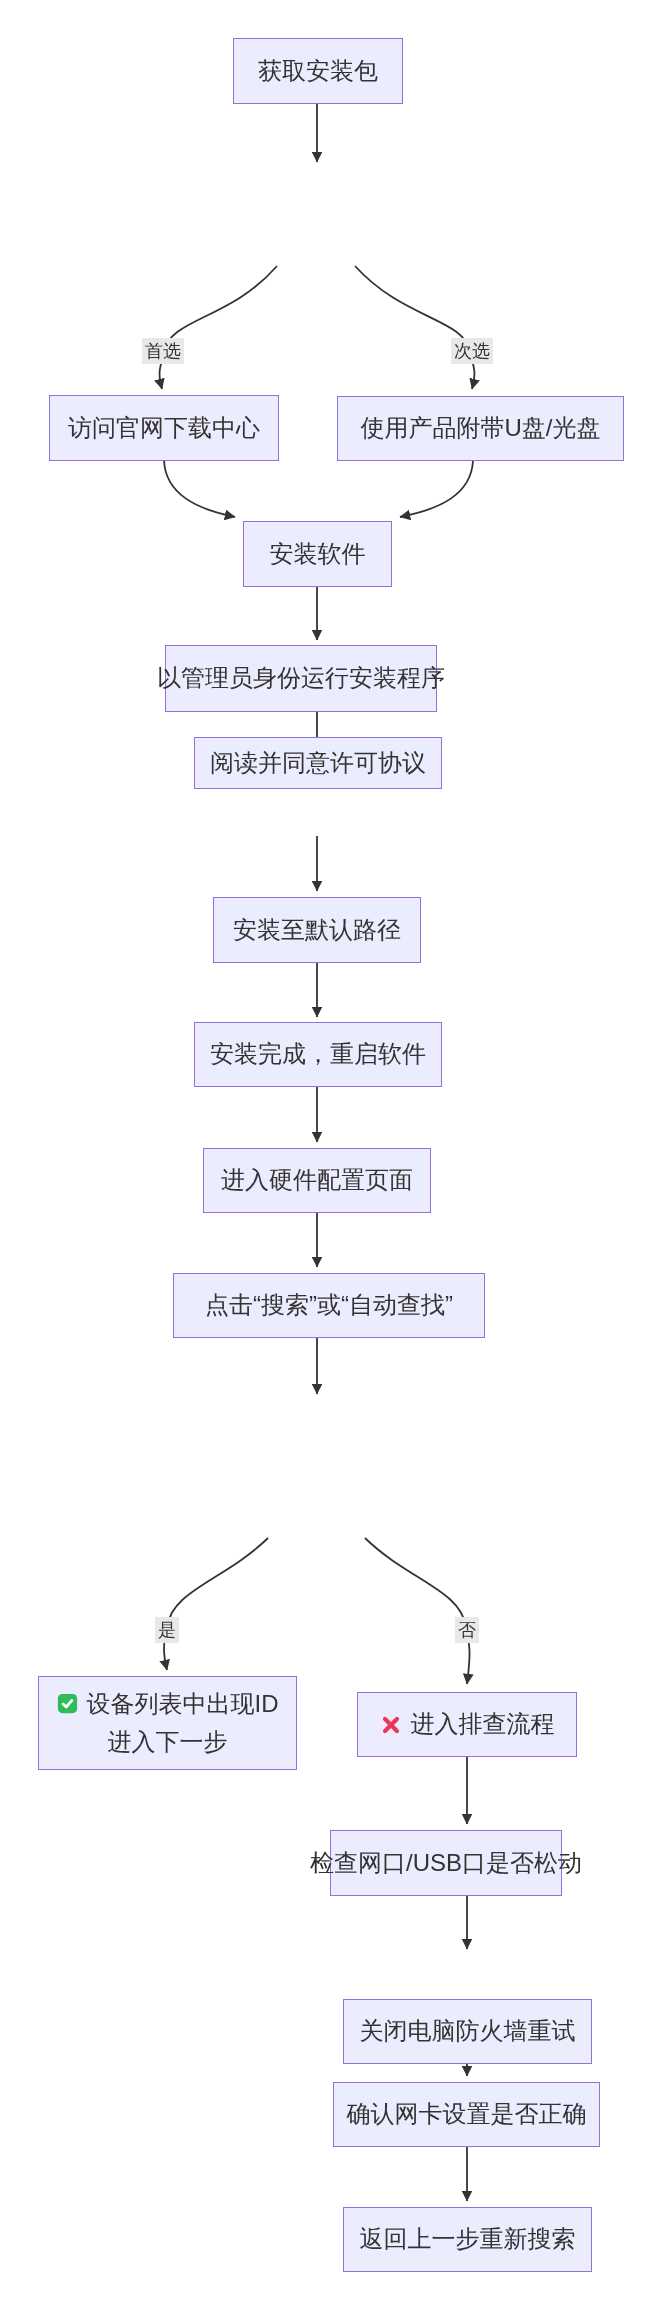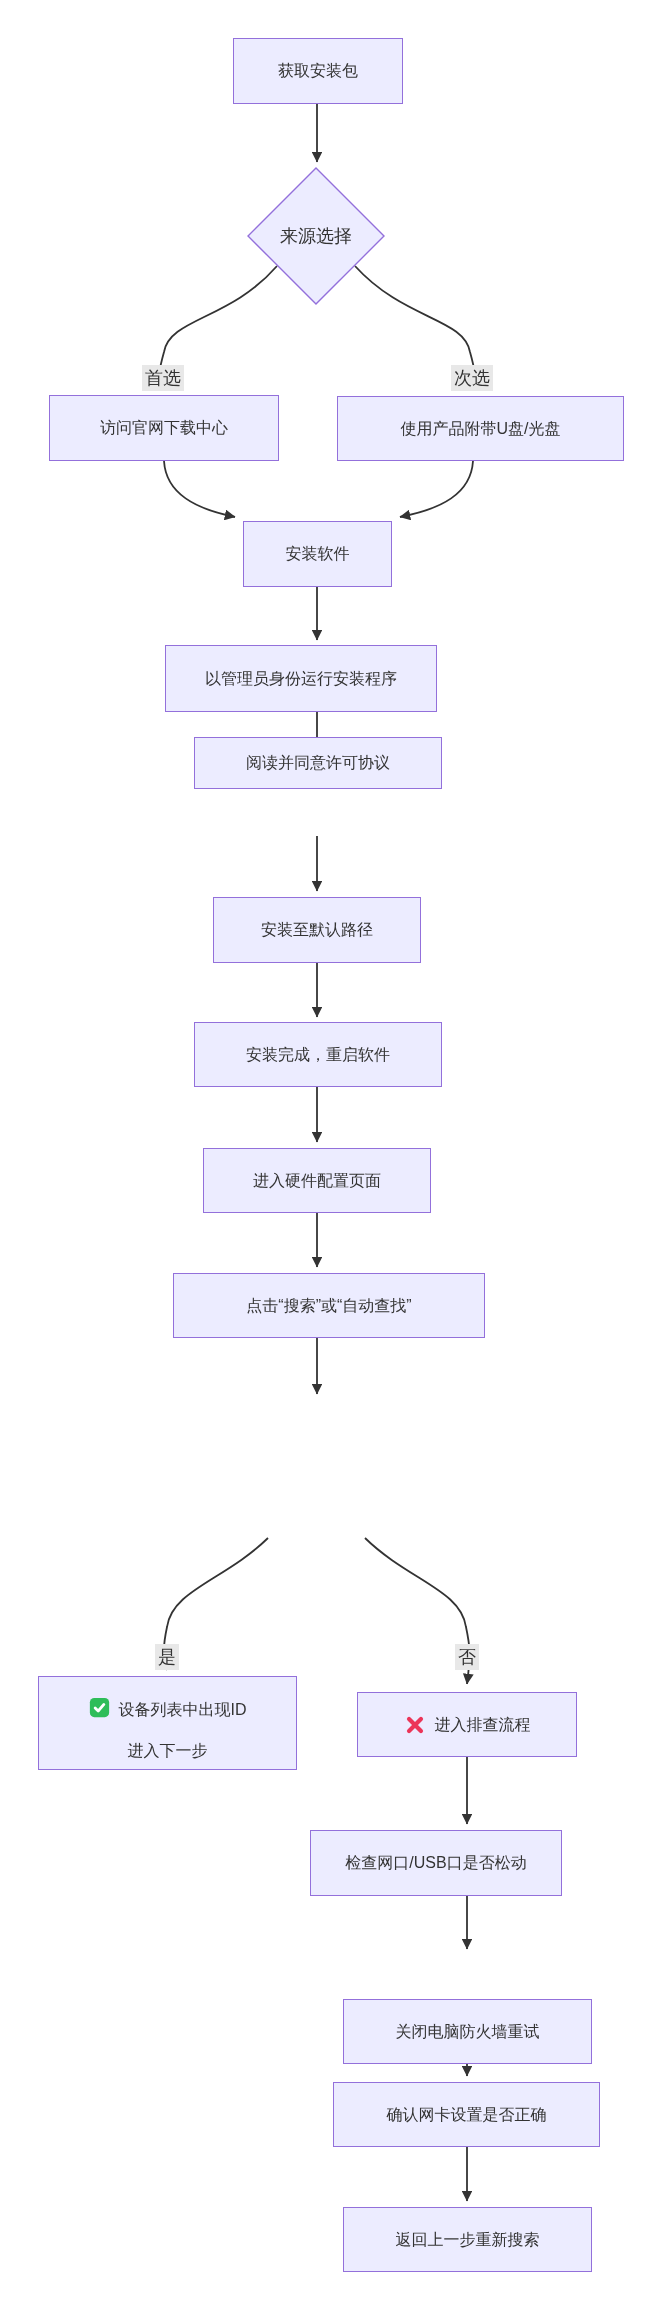--- a/index.html
+++ b/index.html
@@ -16,35 +16,35 @@
     background:var(--background);
   }
   svg.edges{position:absolute; left:0; top:0; width:650px; height:2311px; display:block;}
   .edge{fill:none; stroke:var(--edge); stroke-width:1.8px; marker-end:url(#arrowhead);}
   .arrowhead-path{fill:#333333;}
 
   .node{
     position:absolute; box-sizing:border-box;
     background:var(--node-fill); border:1.4px solid var(--node-border);
     display:flex; align-items:center; justify-content:center;
-    color:var(--text); font-size:16px; line-height:1.35;
+    color:var(--text); font-size:24px; line-height:1.35;
     white-space:nowrap;
   }
   .node.two-line{flex-direction:column; white-space:nowrap; line-height:1.6;}
-  .node .row{display:flex; align-items:flex-start; justify-content:center;margin-top:15px;}
+  .node .row{display:flex; align-items:center; justify-content:center;}
 
   .diamond{position:absolute; display:flex; align-items:center; justify-content:center;}
   .diamond svg.dshape{position:absolute; left:0; top:0; width:100%; height:100%;}
   .diamond polygon{fill:var(--node-fill); stroke:var(--node-border); stroke-width:1.4;}
   .dlabel{position:relative; color:var(--text); font-size:18px; white-space:nowrap;}
 
   .elabel{
     position:absolute; transform:translate(-50%,-50%);
     background:var(--label-bg); color:var(--text);
-    font-size:18px; padding:1px 3px; white-space:nowrap;margin-top:27px;
+    font-size:18px; padding:1px 3px; white-space:nowrap;
   }
 
   .icon{display:inline-flex; align-items:center; justify-content:center; margin-right:9px;}
   .icon svg{display:block;}
   .check-icon rect{fill:var(--check-green);}
   .check-icon path{fill:none; stroke:#ffffff; stroke-width:3.2; stroke-linecap:round; stroke-linejoin:round;}
   .cross-icon path{fill:none; stroke:var(--cross-red); stroke-width:4.6; stroke-linecap:round;}
 </style>
 </head>
 <body>
@@ -74,26 +74,20 @@
     <path class="edge" d="M467,1755 L467,1824"></path>
     <path class="edge" d="M467,1896 L467,1949"></path>
     <path class="edge" d="M467,2020 L467,2076"></path>
     <path class="edge" d="M467,2147 L467,2201"></path>
   </svg>
 
   <div class="node" style="left:233px;top:38px;width:170px;height:66px">
     <span class="nlabel">获取安装包</span>
   </div>
 
-  <div class="diamond" style="left:247px;top:167px;width:138px;height:138px">
-    <svg class="dshape" viewBox="0 0 138 138" preserveAspectRatio="none">
-      <polygon points="69,1 137,69 69,137 1,69"></polygon>
-    </svg>
-    <div class="dlabel">来源选择</div>
-  </div>
 
   <div class="elabel" style="left:163px;top:351px">首选</div>
   <div class="elabel" style="left:472px;top:351px">次选</div>
 
   <div class="node" style="left:49px;top:395px;width:230px;height:66px">
     <span class="nlabel">访问官网下载中心</span>
   </div>
 
   <div class="node" style="left:337px;top:396px;width:287px;height:65px">
     <span class="nlabel">使用产品附带U盘/光盘</span>
@@ -146,21 +140,21 @@
 
   <div class="node" style="left:357px;top:1692px;width:220px;height:65px">
     <span class="icon cross-icon">
       <svg width="22" height="22" viewBox="0 0 24 24">
         <path d="M5.5 5.5 L18.5 18.5 M18.5 5.5 L5.5 18.5"></path>
       </svg>
     </span>
     <span class="nlabel">进入排查流程</span>
   </div>
 
-  <div class="node" style="left:310px;top:1830px;width:252px;height:66px">
+  <div class="node" style="left:330px;top:1830px;width:232px;height:66px">
     <span class="nlabel">检查网口/USB口是否松动</span>
   </div>
 
   <div class="node" style="left:343px;top:1999px;width:249px;height:65px">
     <span class="nlabel">关闭电脑防火墙重试</span>
   </div>
 
   <div class="node" style="left:333px;top:2082px;width:267px;height:65px">
     <span class="nlabel">确认网卡设置是否正确</span>
   </div>

